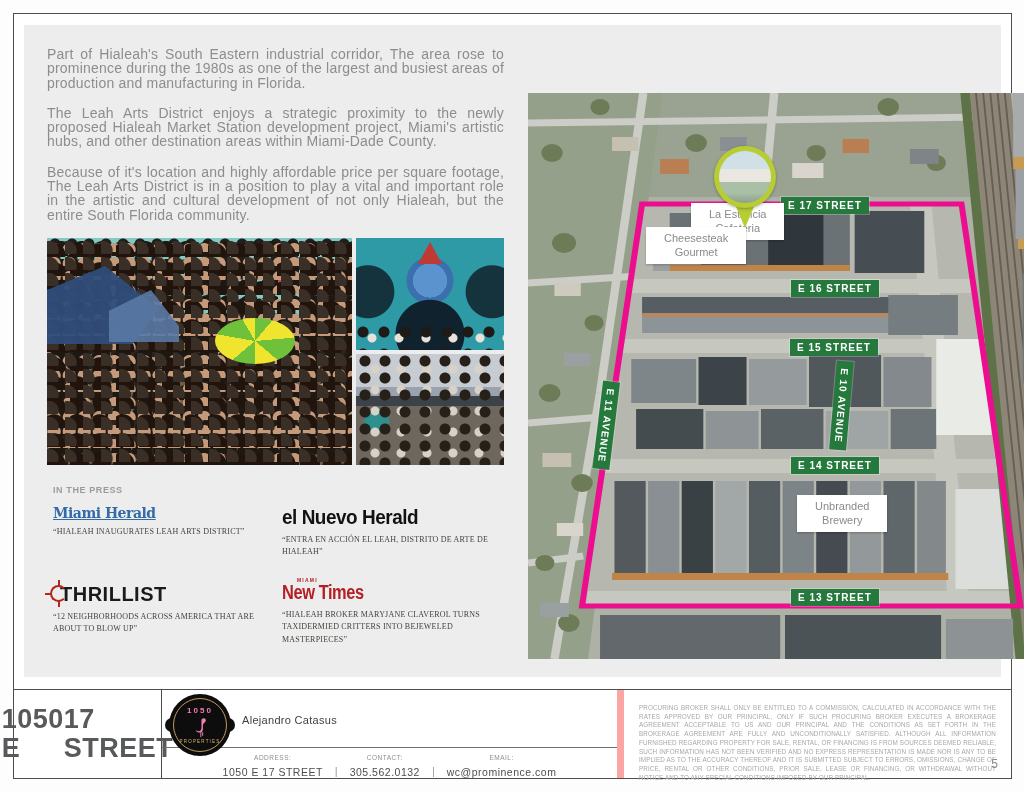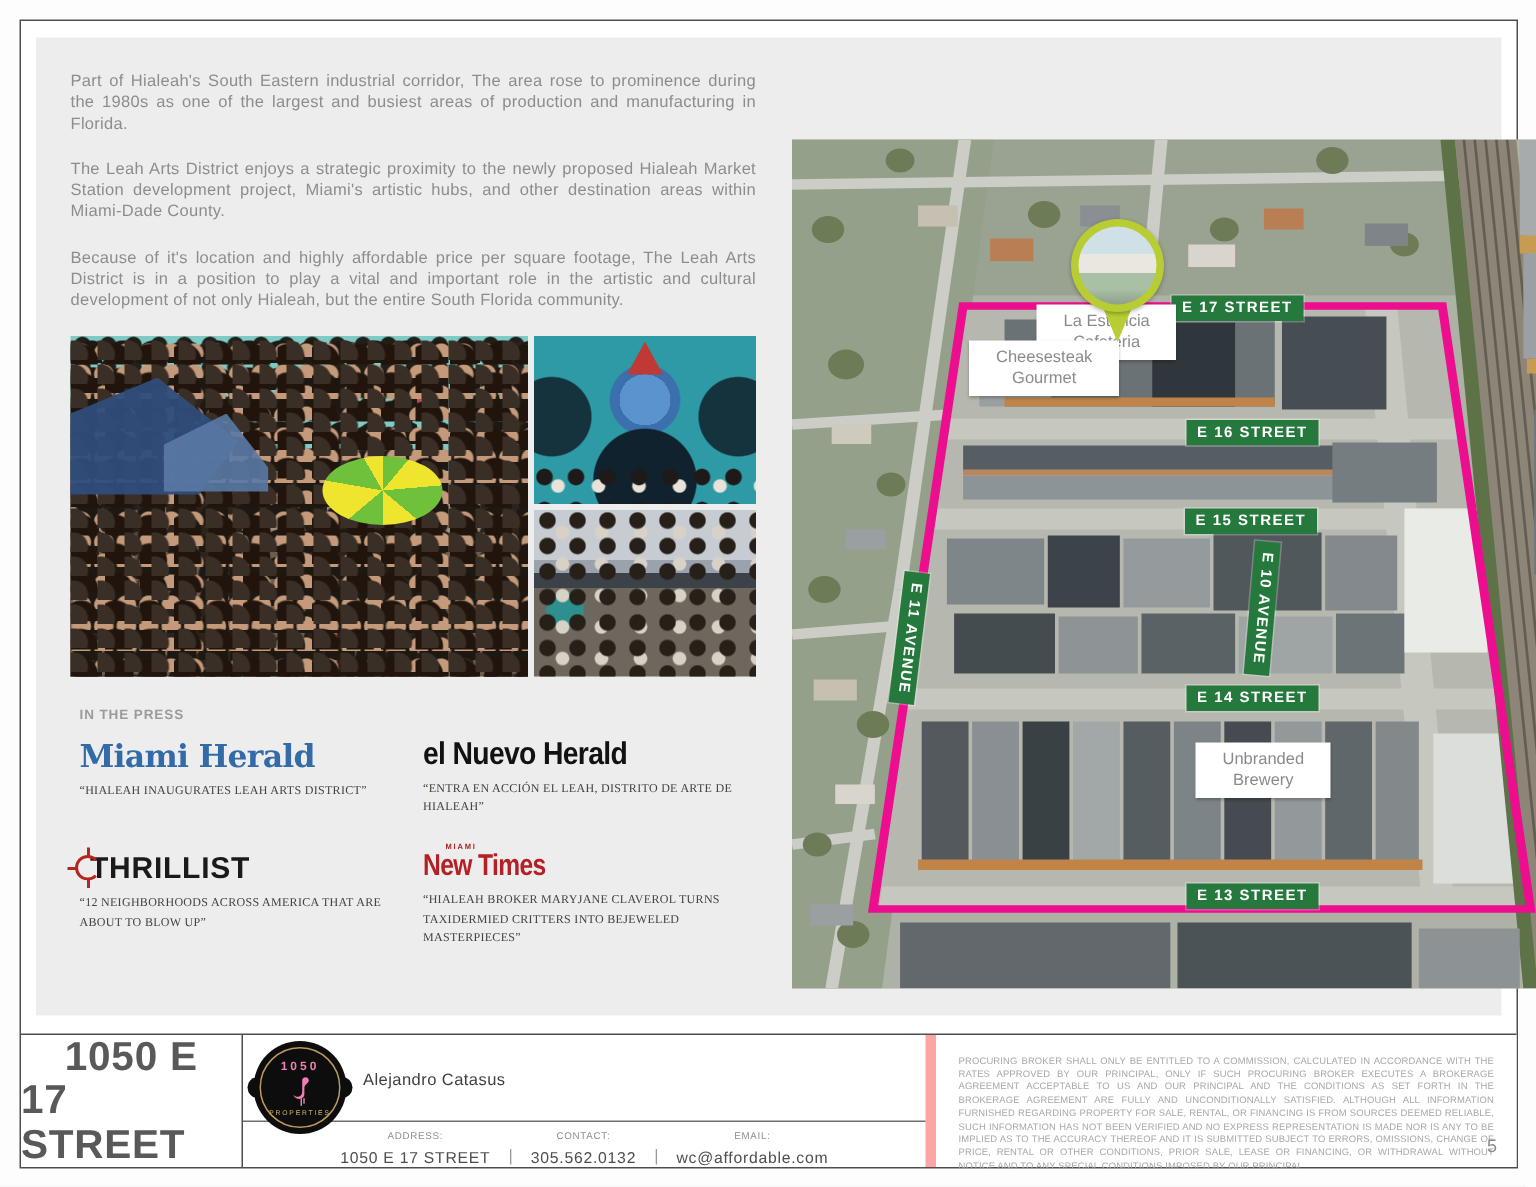--- a/index.html
+++ b/index.html
@@ -6,21 +6,21 @@
   body{width:1024px;height:791px;background:#fdfdfd;position:relative;overflow:hidden;
        font-family:"Liberation Sans",sans-serif;}
   .frame{position:absolute;left:13px;top:13px;width:997px;height:764px;border:1px solid #4e4e4e;background:#fff;}
 
   
   .panel{position:absolute;left:10px;top:11px;width:977px;height:652px;background:#ededed;}
 
   
   .left-col{position:absolute;left:23px;top:22px;width:457px;}
   .page-title{font-size:29px;font-weight:bold;color:#3d3d3d;letter-spacing:.5px;margin:0 0 24px;}
-  .intro p{margin:0 0 16px;font-size:11px;line-height:14.3px;color:#8d8d8d;text-align:justify;letter-spacing:.2px;}
+  .intro p{margin:0 0 16px;font-size:14px;line-height:14.3px;color:#8d8d8d;text-align:justify;letter-spacing:.2px;}
 
   
   .collage{display:flex;gap:4px;margin-top:6px;}
   .photo{position:relative;overflow:hidden;}
   .photo-main{width:305px;height:227px;
     background:
       radial-gradient(circle at 12% 78%,#3a2f27 0 9px,transparent 10px),
       radial-gradient(circle at 30% 88%,#20140d 0 11px,transparent 12px),
       radial-gradient(circle at 48% 82%,#c49a7a 0 6px,transparent 7px),
       radial-gradient(circle at 66% 86%,#1d1812 0 12px,transparent 13px),
@@ -62,21 +62,21 @@
       linear-gradient(180deg,#c7ccd2 0 30%,#9aa3ad 30% 38%,#3c4248 38% 47%,#6e675d 47% 100%);
     background-size:20px 17px,26px 21px,auto,auto;
     background-repeat:repeat,repeat,no-repeat,no-repeat;}
 
   
   .press{margin-top:20px;padding-left:6px;}
   .press-head{font-size:9px;font-weight:bold;color:#9b9b9b;letter-spacing:.6px;margin-bottom:10px;}
   .press-grid{display:grid;grid-template-columns:223px 1fr;column-gap:6px;row-gap:18px;}
   .press-item{max-width:225px;}
   .quote{font-family:"Liberation Serif",serif;font-size:8px;line-height:1.55;color:#45433e;margin-top:5px;letter-spacing:.2px;}
-  .logo-mh{font-family:"DejaVu Serif",serif;font-weight:bold;font-size:21px;color:#336aa8;letter-spacing:-.5px;}
+  .logo-mh{font-family:"DejaVu Serif",serif;font-weight:bold;font-size:14px;color:#336aa8;letter-spacing:-.5px;text-decoration:underline;}
   .logo-enh{font-weight:bold;font-size:21px;color:#121212;display:inline-block;transform:scaleX(.9);transform-origin:left;letter-spacing:-.5px;}
   .logo-th{position:relative;font-weight:bold;font-size:20px;color:#1a1a1a;letter-spacing:.5px;padding-left:7px;margin-top:6px;}
   .xhair{position:absolute;left:-5px;top:0px;width:21px;height:21px;}
   .xhair .ring{position:absolute;inset:2px;border:2px solid #b5261e;border-radius:50%;border-right-color:transparent;}
   .xhair::before{content:"";position:absolute;left:10px;top:-3px;width:2px;height:6px;background:#b5261e;}
   .xhair::after{content:"";position:absolute;left:10px;top:18px;width:2px;height:6px;background:#b5261e;}
   .xhair .ltick{position:absolute;left:-3px;top:10px;width:6px;height:2px;background:#b5261e;}
   .nt-kicker{font-size:5px;color:#b32025;font-weight:bold;letter-spacing:1.2px;margin:0 0 -2px 15px;}
   .logo-nt{font-weight:bold;font-size:20px;color:#b32025;display:inline-block;transform:scaleX(.82);transform-origin:left;letter-spacing:-.5px;}
 
@@ -92,21 +92,21 @@
   .pin{position:absolute;left:186px;top:53px;width:62px;height:90px;z-index:5;}
   .pin .ring{position:absolute;left:0;top:0;width:62px;height:62px;border-radius:50%;background:#b8cc33;
       box-shadow:0 1px 3px rgba(0,0,0,.3);}
   .pin .photo-in{position:absolute;left:5px;top:5px;width:52px;height:52px;border-radius:50%;
       background:linear-gradient(180deg,#cfe0e6 0 35%,#e9e7df 35% 60%,#a9c0a6 60% 80%,#8fa08c 100%);}
   .pin .stem{position:absolute;left:20px;top:56px;width:0;height:0;
       border-left:11px solid transparent;border-right:11px solid transparent;border-top:26px solid #b8cc33;}
 
   
   .footer{position:absolute;left:0;top:675px;width:997px;height:88px;border-top:1px solid #4e4e4e;display:flex;background:#fff;}
-  .f-title{width:147px;border-right:1px solid #4e4e4e;display:flex;flex-direction:column;justify-content:center;
+  .f-title{width:147px;border-right:1px solid #4e4e4e;display:flex;flex-direction:row;justify-content:center;
       align-items:center;color:#58595b;font-weight:bold;font-size:27px;line-height:1.08;letter-spacing:.5px;}
   .f-mid{width:455px;border-right:7px solid #fca5a5;position:relative;}
   .f-mid-top{height:57px;border-bottom:1px solid #6e6e6e;}
   .agent-name{position:absolute;left:80px;top:24px;font-size:11px;color:#3f3f3f;letter-spacing:.3px;}
   .badge{position:absolute;left:7px;top:4px;width:62px;height:62px;border-radius:50%;background:#0e0d0d;z-index:2;
       display:flex;flex-direction:column;align-items:center;justify-content:center;}
   .badge::before{content:"";position:absolute;inset:4px;border:1px solid #bb9a5d;border-radius:50%;}
   .badge::after{content:"";position:absolute;left:-4px;top:24px;width:70px;height:14px;background:#0e0d0d;border-radius:7px;z-index:-1;}
   .badge .b1050{font-size:8px;font-weight:bold;color:#ef7fb2;letter-spacing:2px;margin-bottom:1px;}
   .badge .bprop{font-size:4.5px;color:#d8b76a;letter-spacing:1.2px;margin-top:1px;}
@@ -341,21 +341,21 @@
           <div class="cvalue">1050 E 17 STREET</div>
         </div>
         <div class="csep">|</div>
         <div class="cgroup">
           <div class="clabel">CONTACT:</div>
           <div class="cvalue">305.562.0132</div>
         </div>
         <div class="csep">|</div>
         <div class="cgroup">
           <div class="clabel">EMAIL:</div>
-          <div class="cvalue">wc@affordable.com</div>
+          <div class="cvalue">wc@prominence.com</div>
         </div>
       </div>
     </div>
     <div class="f-legal">
       <div class="legal-text">PROCURING BROKER SHALL ONLY BE ENTITLED TO A COMMISSION, CALCULATED IN ACCORDANCE WITH THE RATES APPROVED BY OUR PRINCIPAL, ONLY IF SUCH PROCURING BROKER EXECUTES A BROKERAGE AGREEMENT ACCEPTABLE TO US AND OUR PRINCIPAL AND THE CONDITIONS AS SET FORTH IN THE BROKERAGE AGREEMENT ARE FULLY AND UNCONDITIONALLY SATISFIED. ALTHOUGH ALL INFORMATION FURNISHED REGARDING PROPERTY FOR SALE, RENTAL, OR FINANCING IS FROM SOURCES DEEMED RELIABLE, SUCH INFORMATION HAS NOT BEEN VERIFIED AND NO EXPRESS REPRESENTATION IS MADE NOR IS ANY TO BE IMPLIED AS TO THE ACCURACY THEREOF AND IT IS SUBMITTED SUBJECT TO ERRORS, OMISSIONS, CHANGE OF PRICE, RENTAL OR OTHER CONDITIONS, PRIOR SALE, LEASE OR FINANCING, OR WITHDRAWAL WITHOUT NOTICE AND TO ANY SPECIAL CONDITIONS IMPOSED BY OUR PRINCIPAL.</div>
       <div class="page-num">5</div>
     </div>
   </div>
 </div>
 

